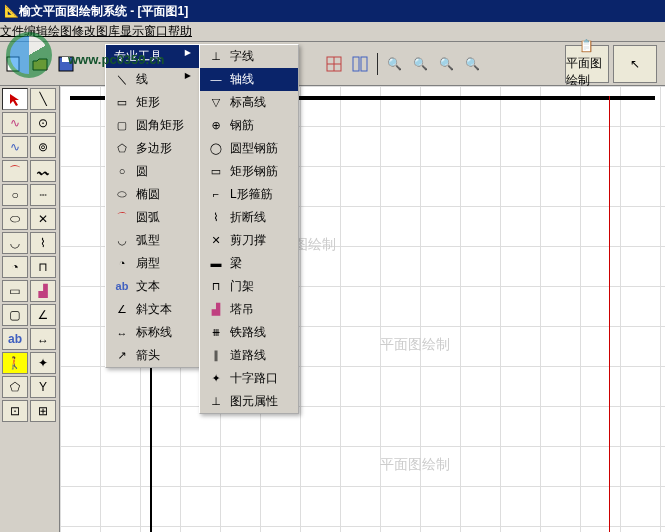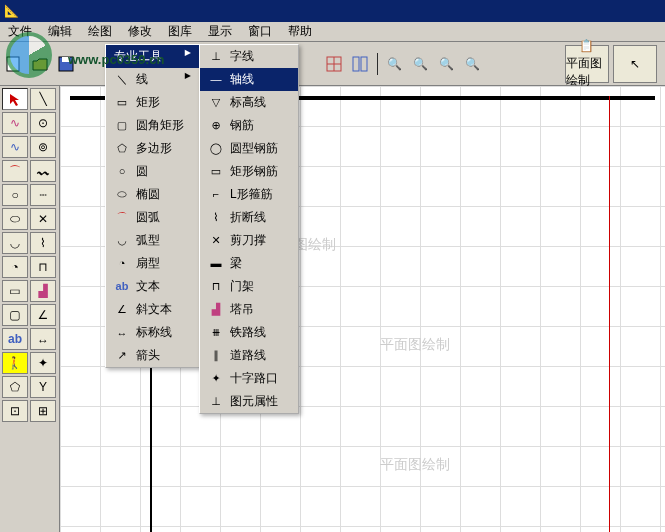--- a/index.html
+++ b/index.html
@@ -1,21 +1,21 @@
 <!DOCTYPE html>
 <html><head>
 <meta charset="utf-8">
 <style>
 * { margin: 0; padding: 0; box-sizing: border-box; font-family: "SimSun", "Microsoft YaHei", sans-serif; font-size: 12px; }
 body { width: 665px; height: 532px; background: #d4d0c8; overflow: hidden; position: relative; }
 
 .titlebar { height: 22px; background: linear-gradient(to right, #0a246a, #0a246a); color: #fff; display: flex; align-items: center; padding: 0 4px; font-weight: bold; }
 
 .menubar { height: 20px; background: #d4d0c8; display: flex; align-items: center; border-bottom: 1px solid #808080; }
-.menubar .menu-item { padding: 2px 8px; cursor: pointer; }
+.menubar .menu-item { padding: 2px 0; cursor: pointer; text-decoration: underline; }
 
 .toolbar-main { height: 44px; background: #d4d0c8; display: flex; align-items: center; padding: 2px; border-bottom: 1px solid #808080; gap: 2px; position: relative; }
 .tb-btn { width: 24px; height: 24px; border: 1px solid transparent; display: inline-flex; align-items: center; justify-content: center; cursor: pointer; }
 
 .tb-large { width: 44px; height: 38px; border: 1px solid #808080; background: #ece9d8; display: flex; flex-direction: column; align-items: center; justify-content: center; cursor: pointer; font-size: 11px; gap: 2px; }
 
 .workarea { position: absolute; top: 86px; left: 0; right: 0; bottom: 0; display: flex; }
 
 .left-toolbox { width: 60px; background: #d4d0c8; border-right: 1px solid #808080; padding: 2px; }
 .tool-grid { display: grid; grid-template-columns: repeat(2, 26px); gap: 2px; }
@@ -43,20 +43,21 @@
 
 .watermark-logo { position: absolute; top: 40px; left: 0px; width: 120px; height: 50px; opacity: 0.6; z-index: 200; pointer-events: none; }
 .watermark-url { position: absolute; top: 52px; left: 68px; color: #14532d; font-weight: bold; font-size: 13px; z-index: 201; pointer-events: none; }
 .logo-circle { width: 46px; height: 46px; border-radius: 50%; border: 4px solid #0a8030; background: conic-gradient(#fff 0 60deg, #0a8030 60deg 180deg, #2196f3 180deg 360deg); position: absolute; top: -8px; left: 6px; }
 </style>
 </head>
 <body>
 
 <div class="titlebar">
   <span>📐</span>
+  <span>榆文平面图绘制系统 - [平面图1]</span>
 </div>
 
 <div class="menubar">
   <span class="menu-item">文件</span>
   <span class="menu-item">编辑</span>
   <span class="menu-item">绘图</span>
   <span class="menu-item">修改</span>
   <span class="menu-item">图库</span>
   <span class="menu-item">显示</span>
   <span class="menu-item">窗口</span>

